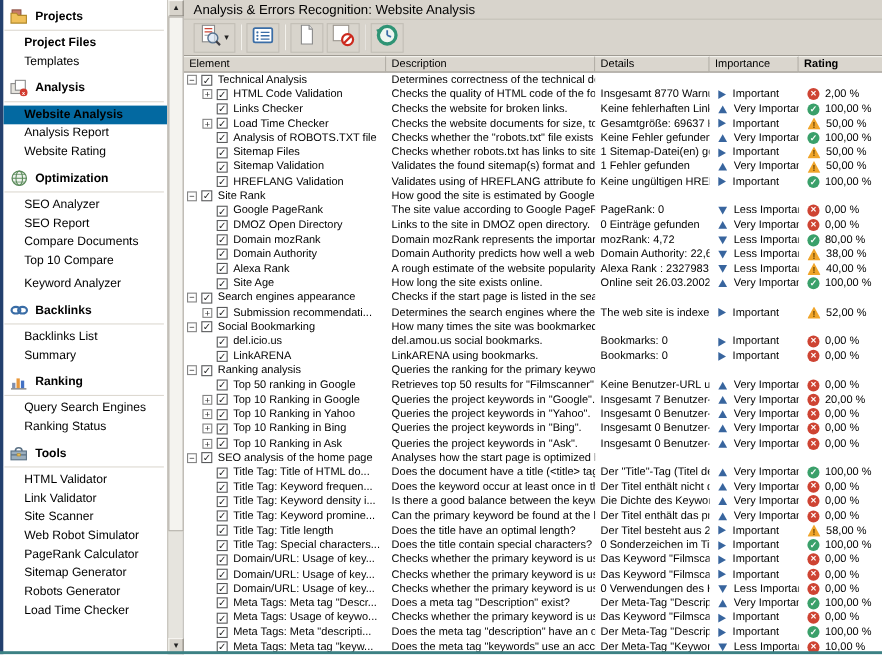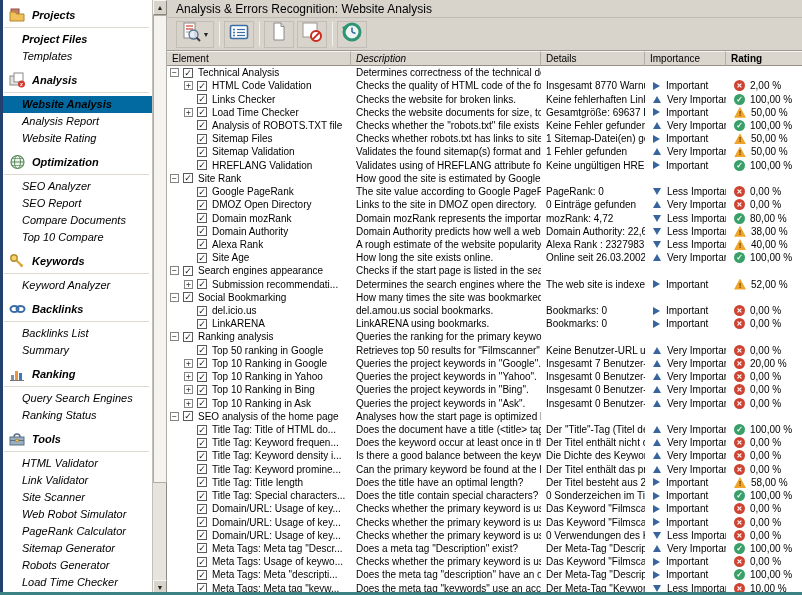--- a/index.html
+++ b/index.html
@@ -6,21 +6,21 @@
   html,body { background:#fff; }
   body { font-family:"Liberation Sans", sans-serif; }
   .app { position:relative; width:802px; height:595px; overflow:hidden; background:#fff; }
 
   
   .left-strip  { position:absolute; left:0; top:0; width:3px; height:595px; background:#23406e; z-index:9; }
   .bottom-strip{ position:absolute; left:0; bottom:0; width:802px; height:3px; background:#3c8184; z-index:9; }
 
   
   .sidebar { position:absolute; left:3px; top:0; width:149px; height:595px; background:#fff; overflow:hidden; }
-  .sb-section { padding-top:4px;font-style:italic; }
+  .sb-section { padding-top:4px; }
   .sb-header { display:flex; align-items:center; gap:6px; font-size:11px; font-weight:bold; color:#000;
                padding:3px 4px 4px 5px; border-bottom:1px solid #ddd9d1; margin:0 3px 3px 1px; }
   .sb-header .ic { width:17px; height:16px; flex:0 0 17px; }
   .sb-item { font-size:11px; height:17px; line-height:17px; padding-left:19px; color:#000;
              white-space:nowrap; overflow:hidden; cursor:default; }
   .sb-item.bold { font-weight:bold; }
   .sb-item.selected { background:#0369a1; font-weight:bold; }
 
   
   .sb-scroll { position:absolute; left:152px; top:0; width:14px; height:595px; background:#e6e4de;
@@ -50,21 +50,21 @@
   .gh-cell { border-right:1px solid #b3afa7; border-bottom:1px solid #95918a; border-top:1px solid #f6f4f0;
              padding:1px 0 0 5px; white-space:nowrap; overflow:hidden; }
   .grid-body { height:529px; overflow:hidden; background:#fff; }
   .grid-row { display:flex; height:13.22px; align-items:center; font-size:10px; color:#000; }
   .cell { white-space:nowrap; overflow:hidden; display:flex; align-items:center; height:100%; }
   .col-el  { width:184px; }
   .col-desc{ width:190px; }
   .col-det { width:104px; }
   .col-imp { width:81px;  }
   .col-rat { flex:1; }
-  .gh-cell.col-el{display:block;} .gh-cell.col-desc{display:block;font-style:italic;} .gh-cell.col-det{display:block;}
+  .gh-cell.col-el{display:block;} .gh-cell.col-desc{display:block;} .gh-cell.col-det{display:block;}
   .gh-cell.col-imp{display:block;} .gh-cell.col-rat{display:block; border-right:none;font-weight:bold;}
 
   .expand-slot { width:13px; flex:0 0 13px; display:flex; align-items:center; }
   .expand-box { width:9px; height:9px; border:1px solid #848484; background:#fff; font-size:8px;
                 line-height:7px; text-align:center; color:#333; font-family:"DejaVu Sans Mono", monospace; }
   .checkbox { width:10px; height:10px; flex:0 0 10px; border:1px solid #58595b; background:#fff;
               font-size:9px; line-height:9px; text-align:center; color:#1b1b1b; margin-right:5px; }
   .cell .desc-text, .cell .det-text { padding-left:5px; }
 
   .tri { width:0; height:0; margin:0 6px 0 8px; flex:0 0 auto; }
@@ -122,28 +122,20 @@
               <line x1="3" y1="11.5" x2="14" y2="11.5" stroke="#5a8a5a" stroke-width="0.7"></line>
             </svg></span>
           <span>Optimization</span>
         </div>
         <div class="sb-item">SEO Analyzer</div>
         <div class="sb-item">SEO Report</div>
         <div class="sb-item">Compare Documents</div>
         <div class="sb-item">Top 10 Compare</div>
       </div>
       <div class="sb-section">
-        <div class="sb-header">
-          <span class="ic"><svg width="17" height="16" viewBox="0 0 17 16">
-              <circle cx="5" cy="5" r="3.2" fill="#f5d36a" stroke="#b08828" stroke-width="1.4"></circle>
-              <line x1="7.5" y1="7.5" x2="13.5" y2="13.5" stroke="#d8ab3c" stroke-width="2.4"></line>
-              <line x1="11.5" y1="13.5" x2="13.5" y2="11.5" stroke="#d8ab3c" stroke-width="2"></line>
-            </svg></span>
-          <span>Keywords</span>
-        </div>
         <div class="sb-item">Keyword Analyzer</div>
       </div>
       <div class="sb-section">
         <div class="sb-header">
           <span class="ic"><svg width="17" height="16" viewBox="0 0 17 16">
               <ellipse cx="5.5" cy="8" rx="4" ry="3" fill="none" stroke="#3a6da6" stroke-width="2"></ellipse>
               <ellipse cx="11.5" cy="8" rx="4" ry="3" fill="none" stroke="#3a6da6" stroke-width="2"></ellipse>
             </svg></span>
           <span>Backlinks</span>
         </div>

